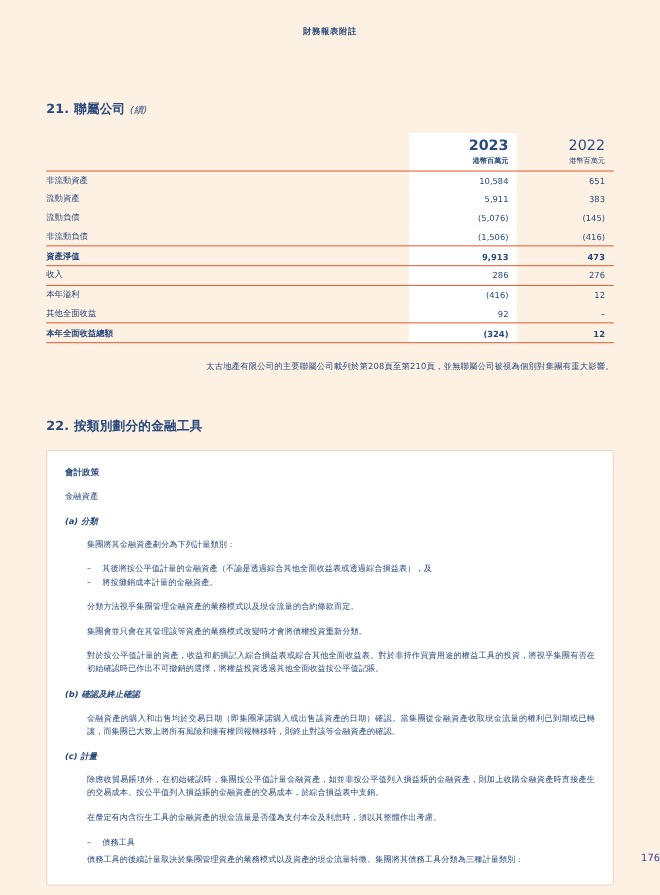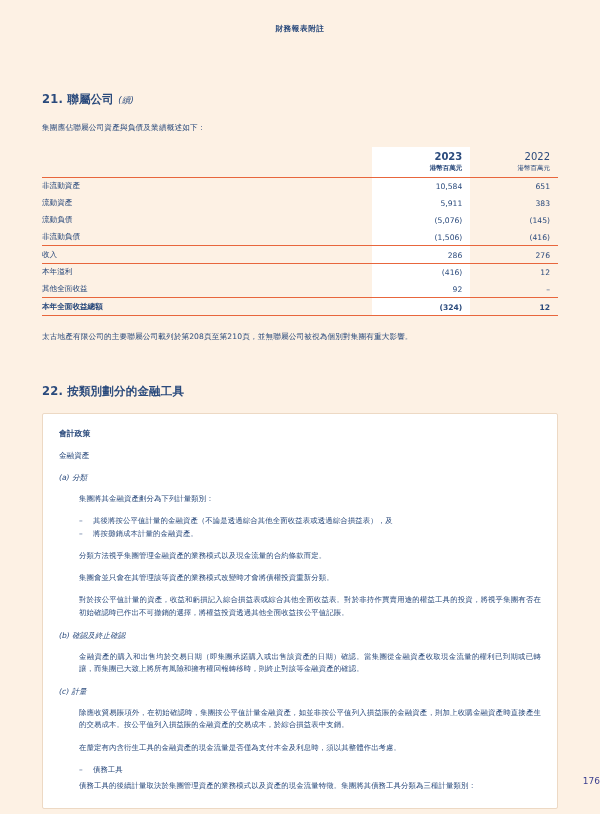--- a/index.html
+++ b/index.html
@@ -84,21 +84,21 @@
   }
   table.fin thead th {
     font-weight: normal;
     padding-bottom: 4px;
   }
   table.fin thead th.y2023 {
     font-weight: bold;
   }
   .yr {
     display: block;
-    font-size: 10px;
+    font-size: 13px;
     line-height: 1.35;
   }
   .unit {
     display: block;
     font-size: 6.5px;
     line-height: 1.4;
   }
   tr.top-rule > * {
     border-top: 0.8px solid #e8663c;
   }
@@ -110,20 +110,21 @@
   }
   tr.thin-under > * {
     border-bottom: 0.8px solid #e8663c;
   }
 
   .note-after-table {
     font-size: 7.6px;
     color: #2a4a7c;
     margin-top: 16px;
     letter-spacing: 0.15px;
+    text-align: right;
   }
 
   
   .policy-box {
     margin-top: 14px;
     background: #ffffff;
     border: 1px solid #edd9c4;
     border-radius: 2px;
     padding: 14px 16px 16px 16px;
     box-sizing: border-box;
@@ -135,21 +136,21 @@
     margin-bottom: 12px;
   }
   .policy-subtitle {
     font-size: 7.6px;
     font-weight: normal;
     color: #2a4a7c;
     margin-bottom: 12px;
   }
   .policy-item-head {
     font-size: 7.6px;
-    font-weight: normal;
+    font-weight: bold;
     font-style: italic;
     color: #2a4a7c;
     margin-top: 12px;
     margin-bottom: 10px;
   }
   .policy-item-head.first { margin-top: 0; }
 
   .policy-para {
     font-size: 7.4px;
     line-height: 1.65;
@@ -224,21 +225,20 @@
 <div class="page">
 
   <div class="running-header">財務報表附註</div>
 
   <div class="section-heading">
     <span>21.</span>
     <span>聯屬公司</span>
     <span class="cont">(續)</span>
   </div>
 
-  <div class="intro-line">集團應佔聯屬公司資產與負債及業績概述如下：</div>
 
   <table class="fin">
     <colgroup>
       <col class="c-label">
       <col class="c-2023">
       <col class="c-2022">
     </colgroup>
     <thead>
       <tr>
         <th></th>
@@ -271,20 +271,25 @@
         <td class="num col-hl">(5,076)</td>
         <td class="num">(145)</td>
       </tr>
 
       <tr class="thin-under">
         <td>非流動負債</td>
         <td class="num col-hl">(1,506)</td>
         <td class="num">(416)</td>
       </tr>
 
+      <tr class="bold-row thick-under">
+        <td>資產淨值</td>
+        <td class="num col-hl">9,913</td>
+        <td class="num">473</td>
+      </tr>
 
       <tr class="thin-under">
         <td>收入</td>
         <td class="num col-hl">286</td>
         <td class="num">276</td>
       </tr>
 
       <tr>
         <td>本年溢利</td>
         <td class="num col-hl">(416)</td>

